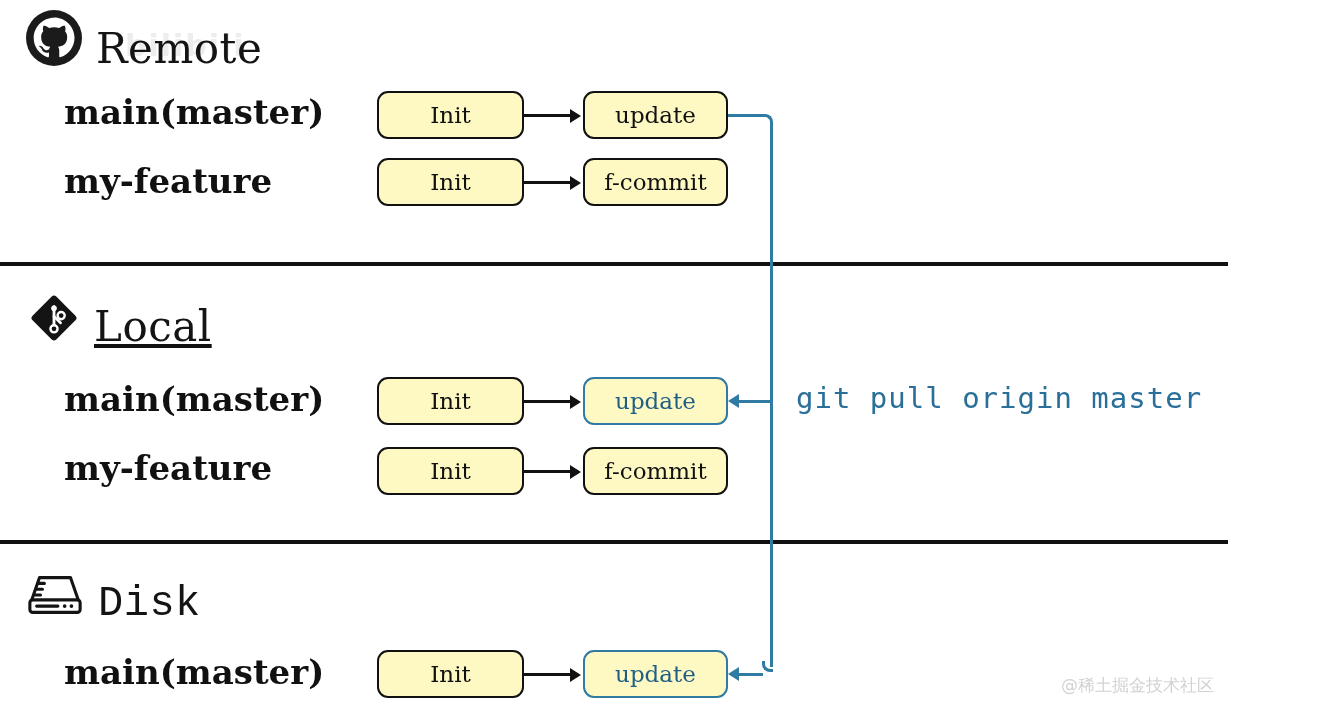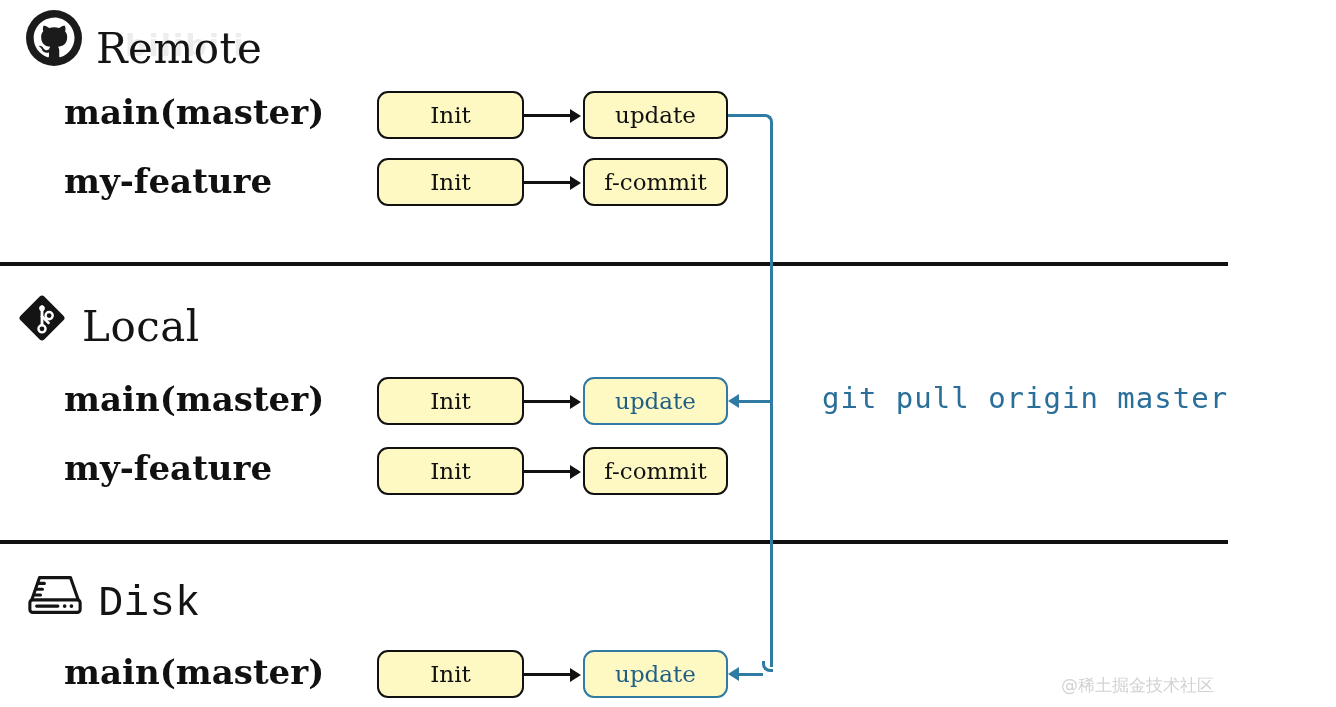--- a/index.html
+++ b/index.html
@@ -43,21 +43,21 @@
     letter-spacing: 0.5px;
     color: #141414;
     white-space: nowrap;
   }
   .header-icon {
     display: block;
     flex: 0 0 auto;
   }
 
   #header-remote { left: 26px; top: 10px; }
-  #header-local  { left: 16px; top: 292px; }
+  #header-local  { left: 28px; top: 292px; text-decoration: underline; }
   #header-disk   { left: 26px; top: 570px; font-family: Liberation Mono, monospace; }
 
   
   .branch-label {
     position: absolute;
     font-size: 34px;
     line-height: 1;
     color: #111111;
     white-space: nowrap;
     font-weight: bold;
@@ -118,21 +118,21 @@
     width: 0;
     height: 0;
     border-top: 7px solid transparent;
     border-bottom: 7px solid transparent;
     border-right: 11px solid #2f7ba4;
   }
 
   
   #command-text {
     position: absolute;
-    left: 822px;
+    left: 796px;
     top: 381px;
     font-family: "DejaVu Sans Mono", "Liberation Mono", monospace;
     font-size: 29px;
     letter-spacing: 1px;
     color: #2a6f99;
     white-space: nowrap;
   }
 
   
   #watermark {

